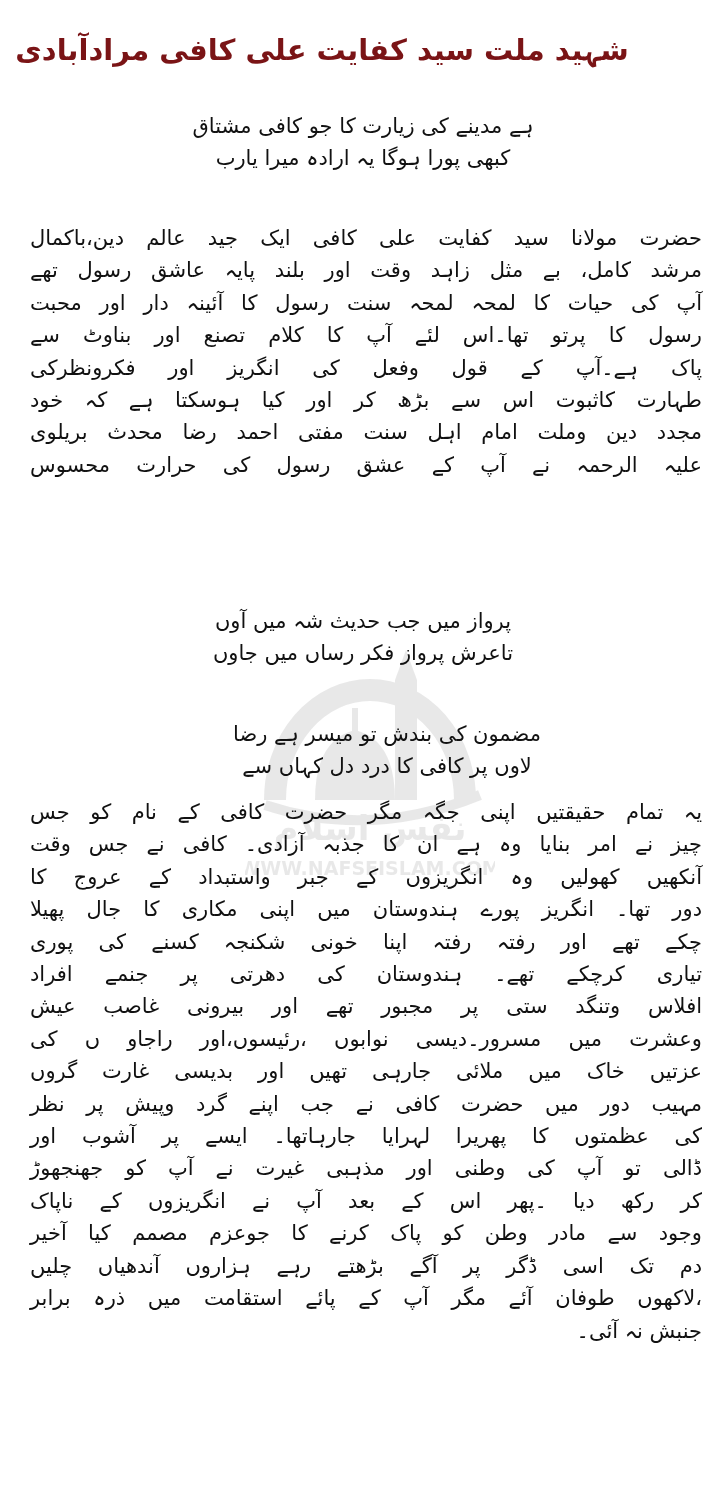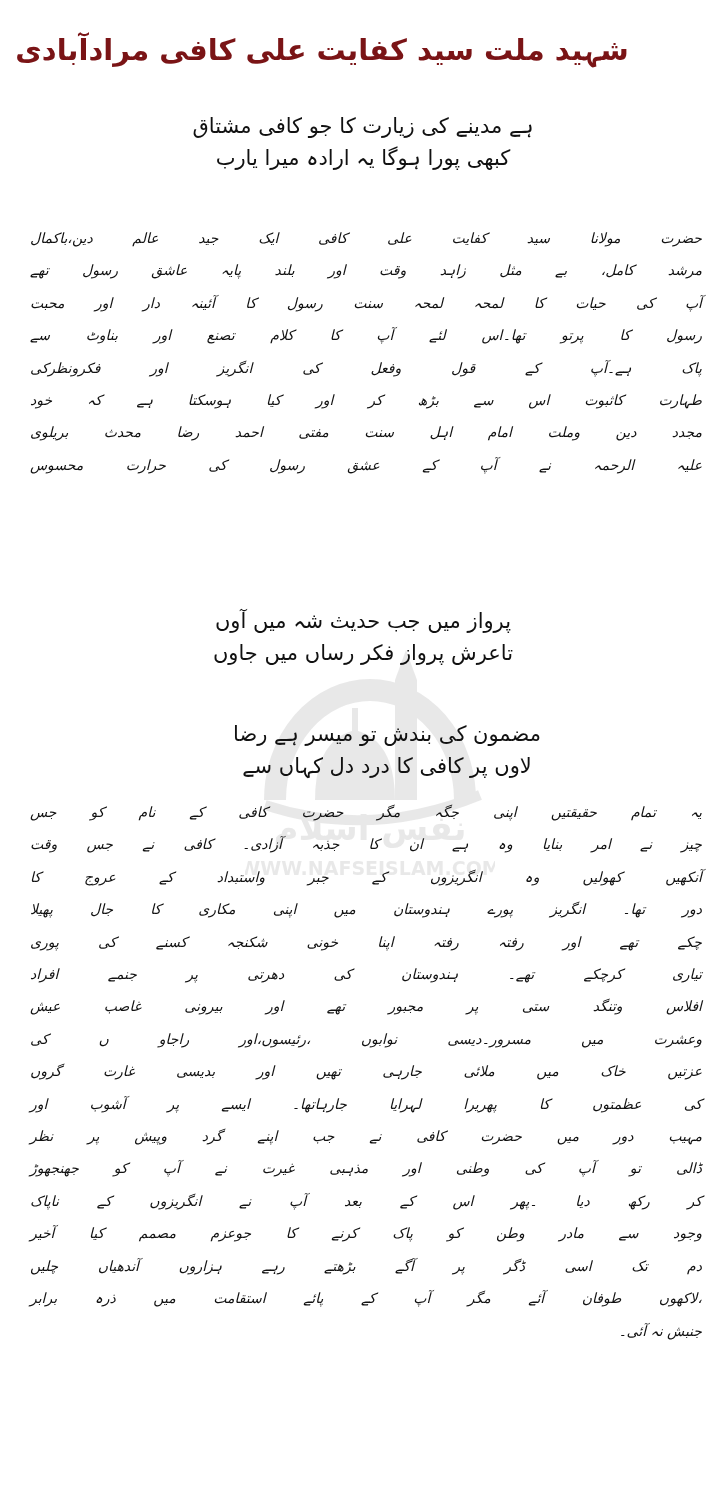--- a/index.html
+++ b/index.html
@@ -58,26 +58,25 @@
       margin: 0;
     }
     .couplet .line { display: block; white-space: nowrap; }
     .couplet-1 { top: 110px; }
     .couplet-2 { top: 605px; }
     .couplet-3 { top: 718px; padding-left: 24px; }
     .para {
       position: absolute;
       left: 30px;
       width: 672px;
-      font-size: 14px;
+      font-size: 21px;
       line-height: 32.4px;
       text-align: justify;
       text-align-last: right;
       margin: 0;
-      font-style: italic;
     }
     .para .line {
       display: block;
       text-align: justify;
       text-align-last: justify;
       white-space: nowrap;
     }
     .para .line.last {
       text-align-last: right;
     }
@@ -146,22 +145,22 @@
     <div class="para para-2">
       <span class="line">یہ تمام حقیقتیں اپنی جگہ مگر حضرت کافی کے نام کو جس</span>
       <span class="line">چیز نے امر بنایا وہ ہے ان کا جذبہ آزادی۔ کافی نے جس وقت</span>
       <span class="line">آنکھیں کھولیں وہ انگریزوں کے جبر واستبداد کے عروج کا</span>
       <span class="line">دور تھا۔ انگریز پورے ہندوستان میں اپنی مکاری کا جال پھیلا</span>
       <span class="line">چکے تھے اور رفتہ رفتہ اپنا خونی شکنجہ کسنے کی پوری</span>
       <span class="line">تیاری کرچکے تھے۔ ہندوستان کی دھرتی پر جنمے افراد</span>
       <span class="line">افلاس وتنگد ستی پر مجبور تھے اور بیرونی غاصب عیش</span>
       <span class="line">وعشرت میں مسرور۔دیسی نوابوں ،رئیسوں،اور راجاو ں کی</span>
       <span class="line">عزتیں خاک میں ملائی جارہی تھیں اور بدیسی غارت گروں</span>
+      <span class="line">مہیب دور میں حضرت کافی نے جب اپنے گرد وپیش پر نظر</span>
       <span class="line">کی عظمتوں کا پھریرا لہرایا جارہاتھا۔ ایسے پر آشوب اور</span>
-      <span class="line">مہیب دور میں حضرت کافی نے جب اپنے گرد وپیش پر نظر</span>
       <span class="line">ڈالی تو آپ کی وطنی اور مذہبی غیرت نے آپ کو جھنجھوڑ</span>
       <span class="line">کر رکھ دیا ۔پھر اس کے بعد آپ نے انگریزوں کے ناپاک</span>
       <span class="line">وجود سے مادر وطن کو پاک کرنے کا جوعزم مصمم کیا آخیر</span>
       <span class="line">دم تک اسی ڈگر پر آگے بڑھتے رہے ہزاروں آندھیاں چلیں</span>
       <span class="line">،لاکھوں طوفان آئے مگر آپ کے پائے استقامت میں ذرہ برابر</span>
       <span class="line last">جنبش نہ آئی۔</span>
     </div>
 
   </div>
 </div>

